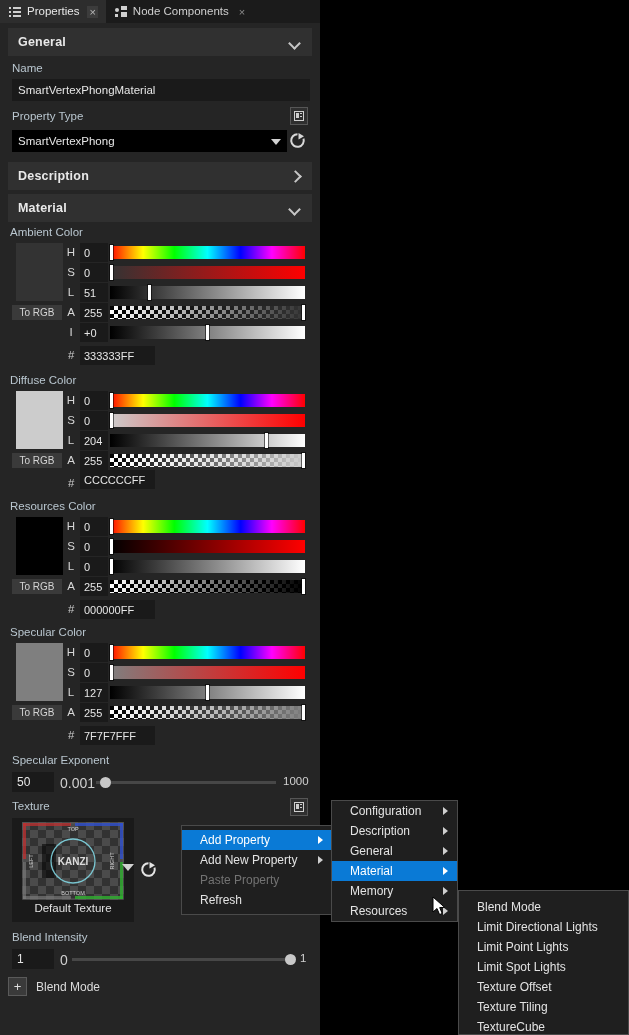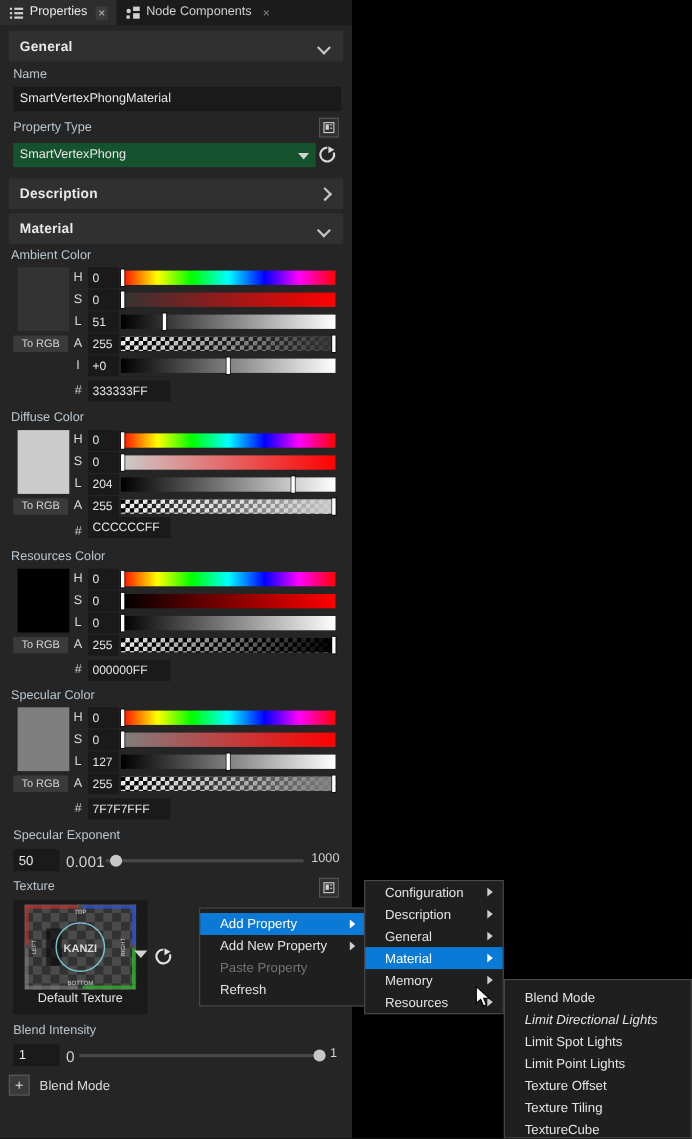--- a/index.html
+++ b/index.html
@@ -40,21 +40,21 @@
         display:flex;align-items:center;justify-content:space-between;padding:0 10px;box-sizing:border-box;}
   .sect .stitle{font-size:12.5px;font-weight:bold;color:#e9e9e9;letter-spacing:.2px;}
   .chev{width:13px;height:13px;position:relative;}
   .chev:before{content:"";position:absolute;left:1px;top:3px;width:7px;height:7px;
      border-right:2px solid #c6c6c6;border-bottom:2px solid #c6c6c6;transform:rotate(45deg);}
   .chev.right:before{transform:rotate(-45deg);left:2px;top:2px;}
 
   .lab{position:absolute;font-size:11.5px;color:#b9c6cf;}
   .txtbox{position:absolute;background:#1a1a1a;color:#e6e6e6;font-size:11.5px;
           display:flex;align-items:center;padding-left:6px;box-sizing:border-box;}
-  .combo{position:absolute;background:#14532d;color:#e6e6e6;font-size:11.5px;
+  .combo{position:absolute;background:#000000;color:#e6e6e6;font-size:11.5px;
          display:flex;align-items:center;padding-left:6px;box-sizing:border-box;}
   .caret{position:absolute;right:6px;top:50%;margin-top:-2px;width:0;height:0;
          border-left:5px solid transparent;border-right:5px solid transparent;border-top:6px solid #d2d2d2;}
 
   .sqbtn{position:absolute;width:18px;height:18px;background:#2f2f2f;border:1px solid #565656;box-sizing:border-box;}
   .sqbtn .gl{position:absolute;left:3px;top:3px;right:3px;bottom:3px;border:1px solid #cfcfcf;}
   .sqbtn .gl:after{content:"";position:absolute;left:1px;top:1px;width:3px;height:5px;background:#cfcfcf;}
   .sqbtn .gl:before{content:"";position:absolute;left:5px;top:1px;right:1px;height:1px;background:#cfcfcf;box-shadow:0 3px 0 #cfcfcf;}
 
   .reseticon{position:absolute;width:17px;height:17px;}
@@ -394,28 +394,28 @@
       </div>
       <div class="mi">
         <span>Resources</span>
         <span class="arr"></span>
       </div>
     </div>
   <div class="menu" id="menu3" style="left: 458px; top: 890px; width: 171px; height: 145px; padding-top: 6px;">
       <div class="mi" style="height: 20px;">
         <span>Blend Mode</span>
       </div>
-      <div class="mi" style="height: 20px; font-style: italic;">
+      <div class="mi" style="height: 20px;">
         <span>Limit Directional Lights</span>
       </div>
       <div class="mi" style="height: 20px;">
+        <span>Limit Point Lights</span>
+      </div>
+      <div class="mi" style="height: 20px;">
         <span>Limit Spot Lights</span>
-      </div>
-      <div class="mi" style="height: 20px;">
-        <span>Limit Point Lights</span>
       </div>
       <div class="mi" style="height: 20px;">
         <span>Texture Offset</span>
       </div>
       <div class="mi" style="height: 20px;">
         <span>Texture Tiling</span>
       </div>
       <div class="mi" style="height: 20px;">
         <span>TextureCube</span>
       </div>

